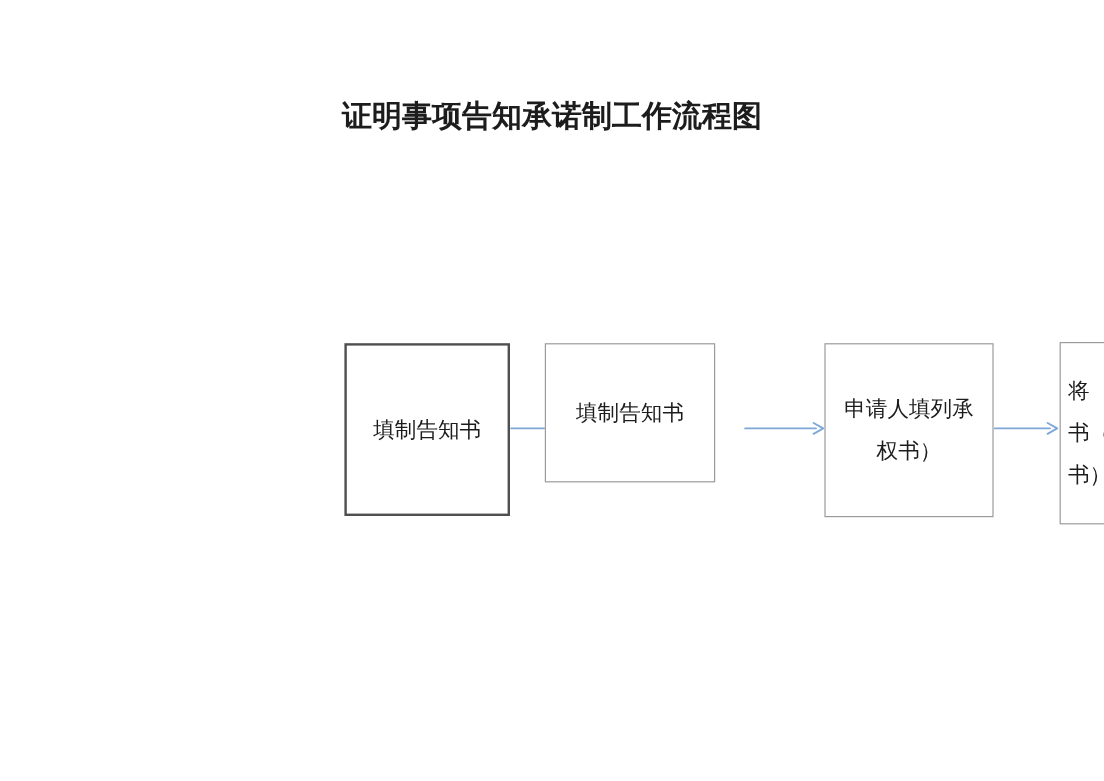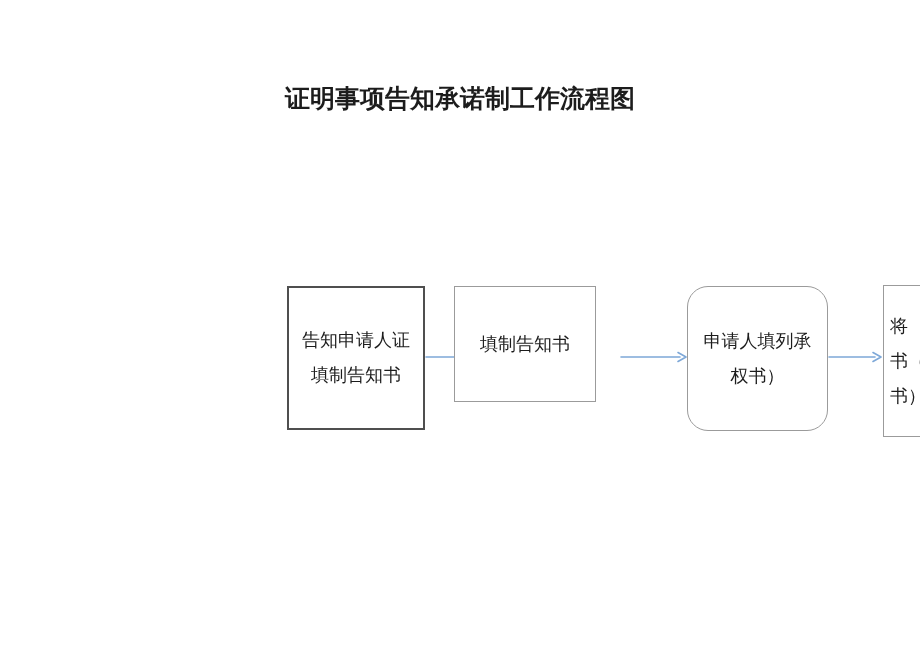--- a/index.html
+++ b/index.html
@@ -5,21 +5,21 @@
   html, body {
     margin: 0;
     padding: 0;
   }
   .page {
     position: relative;
     width: 920px;
     height: 651px;
     overflow: hidden;
     background: var(--page-bg, #ffffff);
-    font-family: Liberation Sans, sans-serif;
+    font-family: Liberation Serif, serif;
     color: var(--text, #1c1c1c);
   }
   .title {
     position: absolute;
     top: 83px;
     left: 0;
     width: 100%;
     margin: 0;
     text-align: center;
     font-size: 25px;
@@ -49,21 +49,21 @@
     align-items: center;
     text-align: center;
     font-size: 18px;
     line-height: 35px;
     background: var(--page-bg, #ffffff);
   }
   .box-dark-border { border: 2px solid var(--border-dark, #4f4f4f); }
   .box-light-border { border: 1px solid var(--border-light, #9b9b9b); }
   .box-1 { left: 287px; top: 286px; width: 138px; height: 144px; }
   .box-2 { left: 454px; top: 286px; width: 142px; height: 116px; }
-  .box-3 { left: 687px; top: 286px; width: 141px; height: 145px; border-radius: 21px; }
+  .box-3 { left: 687px; top: 286px; width: 141px; height: 145px; }
   .box-4 {
     left: 883px; top: 285px; width: 140px; height: 152px;
     align-items: flex-start;
     text-align: left;
     padding-left: 6px;
   }
   .box-line { display: block; }
 </style>
 </head>
 <body>
@@ -81,21 +81,20 @@
       <line class="arrow-line" x1="621" y1="357" x2="680" y2="357"></line>
       <polyline class="arrow-head" points="678,352.5 686,357 678,361.5"></polyline>
     </g>
     <g>
       <line class="arrow-line" x1="829" y1="357" x2="875" y2="357"></line>
       <polyline class="arrow-head" points="873,352.5 881,357 873,361.5"></polyline>
     </g>
   </svg>
 
   <div class="box box-1 box-dark-border">
-    <span class="box-line">告知申请人证</span>
     <span class="box-line">填制告知书</span>
   </div>
 
   <div class="box box-2 box-light-border">
     <span class="box-line">填制告知书</span>
   </div>
 
   <div class="box box-3 box-light-border">
     <span class="box-line">申请人填列承</span>
     <span class="box-line">权书）</span>

